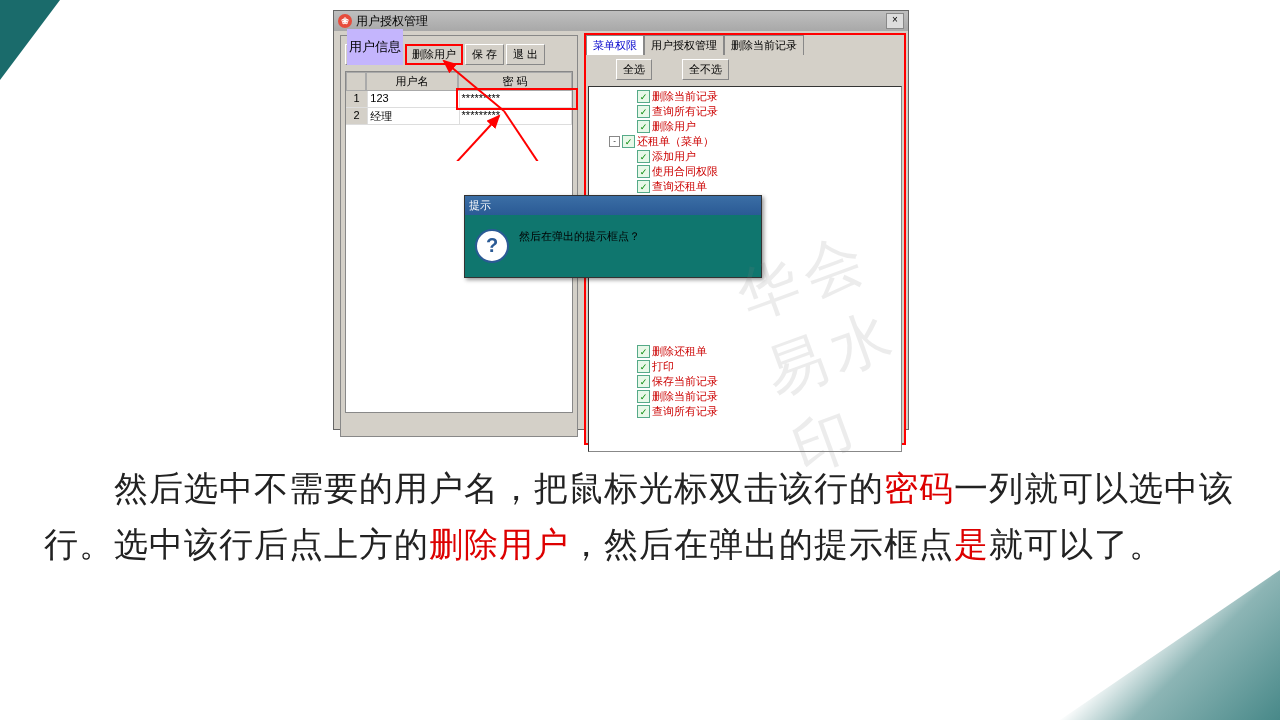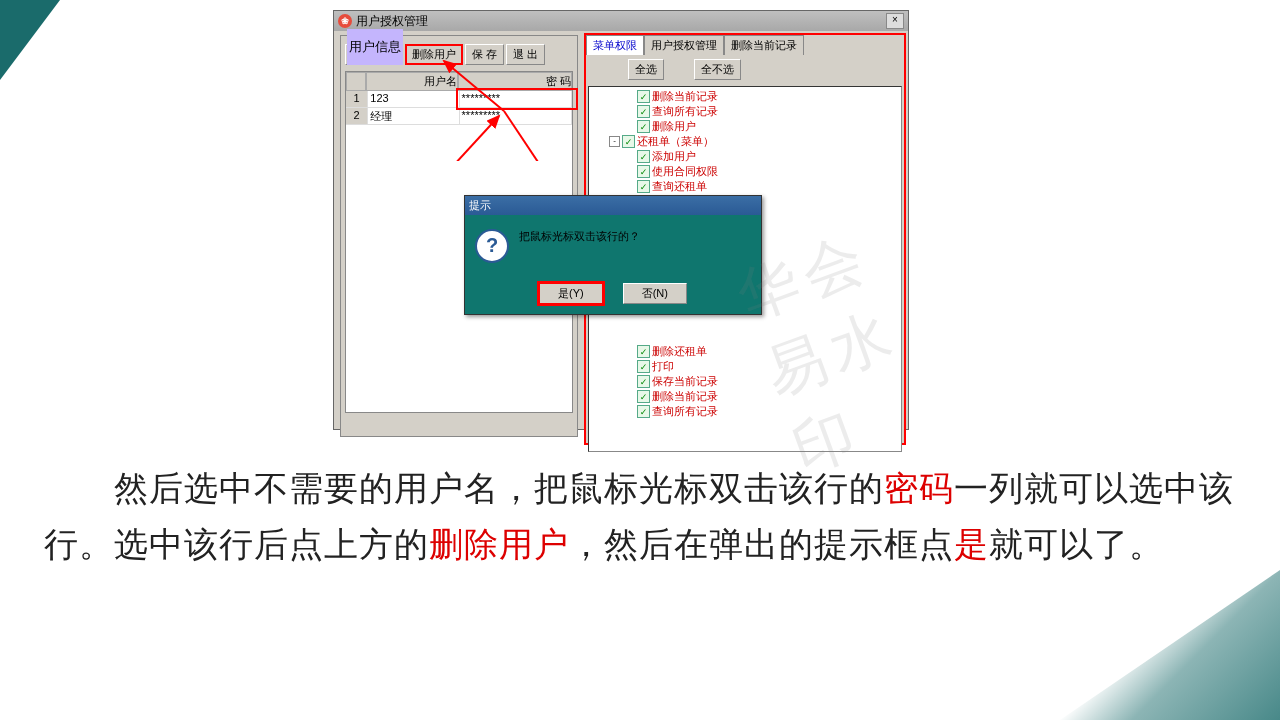--- a/index.html
+++ b/index.html
@@ -11,31 +11,31 @@
 .titlebar .ico{width:14px;height:14px;background:#e74c3c;border-radius:50%;margin-right:4px;display:inline-flex;align-items:center;justify-content:center;color:#fff;font-size:9px;font-weight:bold}
 .titlebar .close{margin-left:auto;width:16px;height:14px;background:#ddd;border:1px solid #888;font-size:10px;text-align:center;line-height:12px}
 .body{position:absolute;top:20px;left:0;right:0;bottom:0;background:#d4d0c8}
 .leftbox{position:absolute;left:6px;top:4px;width:236px;height:400px;border:1px solid #888;background:#d4d0c8}
 .leftbox .lbl{position:absolute;top:-7px;left:6px;background:#c4b5fd;font-size:13px;padding:9px 2px}
 .btnrow{display:flex;gap:2px;padding:8px 4px 4px}
 .wbtn{font-size:11px;padding:2px 6px;background:#d4d0c8;border:1px solid #888;border-top-color:#fff;border-left-color:#fff;white-space:nowrap}
 .hl-red{border:2px solid red!important;padding:1px 5px}
 .grid{margin:2px 4px;background:#fff;border:1px solid #888;height:340px;position:relative}
 .ghdr{display:flex;background:#d4d0c8;font-size:11px}
-.ghdr div{border:1px solid #aaa;text-align:right;padding:1px 0}
+.ghdr div{border:1px solid #aaa;text-align:center;padding:1px 0}
 .gc0{width:18px}.gc1{width:90px}.gc2{width:112px}
 .grow{display:flex;font-size:11px;background:#fff}
 .grow div{border-right:1px solid #ddd;border-bottom:1px solid #ddd;padding:1px 2px;height:14px}
 .rownum{background:#d4d0c8;text-align:center}
 .pwd-hl{border:2px solid red;position:absolute;left:110px;top:16px;width:118px;height:18px;pointer-events:none}
 .rightbox{position:absolute;left:250px;top:2px;width:318px;height:408px;border:2px solid red;background:#d4d0c8}
 .tabs{display:flex;font-size:11px}
 .tab{padding:2px 6px;border:1px solid #888;background:#d4d0c8;border-bottom:none}
 .tab.act{background:#fff;color:#0000cc}
-.selrow{display:flex;gap:30px;padding:4px 42px}
+.selrow{display:flex;gap:30px;padding:4px 30px}
 .tree{margin:2px;background:#fff;border:1px inset #888;height:360px;overflow:hidden;font-size:11px;padding:2px;position:relative}
 .tn{display:flex;align-items:center;gap:2px;padding:0;white-space:nowrap}
 .cb{width:11px;height:11px;border:1px solid #5a8;background:#e8f8e8;display:inline-flex;align-items:center;justify-content:center;font-size:9px;color:#080}
 .tn span.t{color:#c00}
 .exp{width:9px;height:9px;border:1px solid #888;font-size:8px;text-align:center;line-height:8px;background:#fff}
 .dialog{position:absolute;left:130px;top:184px;width:296px;background:#0f766e;border:1px solid #333;box-shadow:2px 2px 4px rgba(0,0,0,.4)}
 .dtitle{background:linear-gradient(#3b6ea5,#2a5a95);color:#fff;font-size:11px;padding:2px 4px}
 .dbody{padding:14px 10px;display:flex;gap:10px;font-size:11px}
 .qico{width:30px;height:30px;border-radius:50%;background:#fff;border:2px solid #2a5a95;color:#2a5a95;font-size:20px;font-weight:bold;text-align:center;line-height:28px;flex:none}
 .dbtns{display:flex;justify-content:center;gap:20px;padding:6px 10px 10px}
@@ -152,26 +152,22 @@
         </div>
       </div>
     </div>
   </div>
 
   <div class="dialog">
     <div class="dtitle">提示</div>
     <div class="dbody">
       <div class="qico">?</div>
       <div>
-        <div>把鼠标光标双击该行的？</div>
+        <div>然后在弹出的提示框点？</div>
       </div>
-    </div>
-    <div class="dbtns">
-      <div class="dbtn yes-hl">是(Y)</div>
-      <div class="dbtn">否(N)</div>
     </div>
   </div>
 
   <svg class="arrows">
     <defs>
         <marker id="ah" markerWidth="8" markerHeight="8" refX="6" refY="3" orient="auto">
           <path d="M0,0 L7,3 L0,6 Z" fill="red"></path>
         </marker>
       </defs>
     <line x1="170" y1="100" x2="110" y2="50" stroke="red" stroke-width="2" marker-end="url(#ah)"></line>

